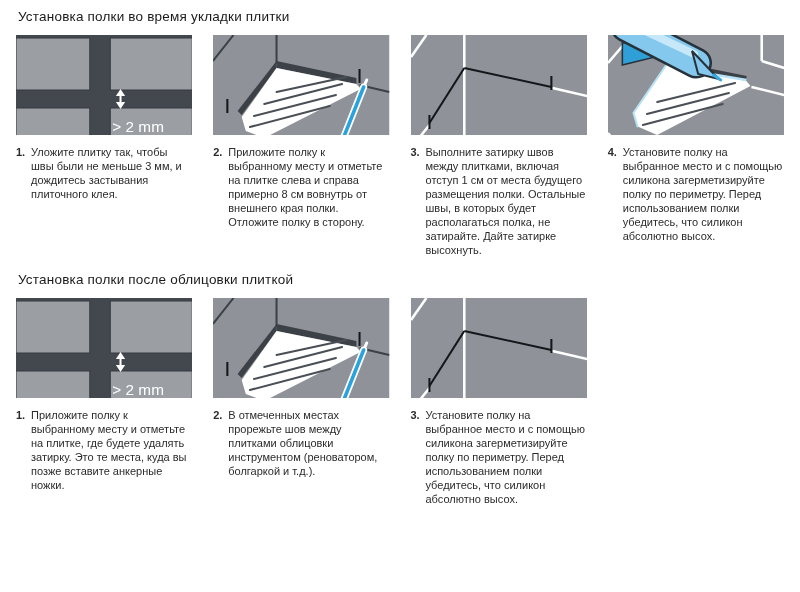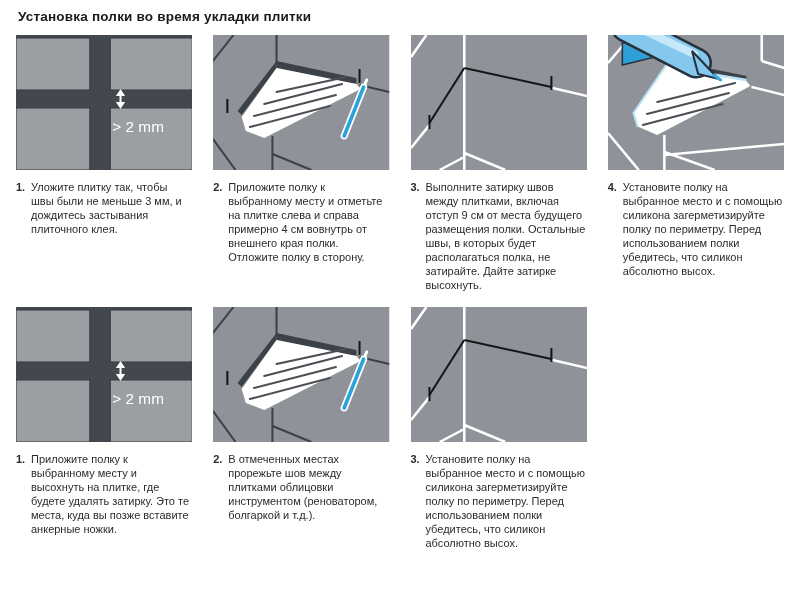--- a/index.html
+++ b/index.html
@@ -5,30 +5,30 @@
   * { box-sizing: border-box; }
   html, body { margin: 0; padding: 0; }
   body {
     width: 800px; height: 592px;
     background: #ffffff;
     font-family: "Liberation Sans", sans-serif;
     overflow: hidden;
   }
   .page { padding: 9px 16px 0 16px; }
   h2.section-title {
-    font-size: 13.5px; font-weight: 700; color: #1a1a1a;
+    font-size: 13.5px; font-weight: 400; color: #1a1a1a;
     margin: 0 0 11px 2px; letter-spacing: 0.2px;
   }
   .guide-section + .guide-section { margin-top: 15px; }
   .steps {
     display: grid;
     grid-template-columns: repeat(4, 1fr);
     column-gap: 21px;
   }
-  .figure { height: 135px; overflow: hidden; }
+  .figure { height: 100px; overflow: hidden; }
   .figure svg { display: block; width: 100%; height: 135px; }
   .caption {
     display: flex; margin: 10px 0 0 0;
     font-size: 11px; line-height: 14px; color: #2b2b2b;
   }
   .num { font-weight: 700; width: 15px; flex: none; }
   .txt { flex: 1; }
   .svg-label {
     font-family: "Liberation Sans", sans-serif;
     font-size: 15px; font-weight: 500; fill: #ffffff;
@@ -94,21 +94,21 @@
             <path d="M143 34 V48" stroke="#15181a" stroke-width="2"></path>
             <path d="M150 45 L144 59" stroke="#ffffff" stroke-width="3" stroke-linecap="round"></path>
             <g>
               <path d="M147 52 L128 101" stroke="#ffffff" stroke-width="7" stroke-linecap="round"></path>
               <path d="M147 52 L128 101" stroke="#29a3dd" stroke-width="3.5" stroke-linecap="round"></path>
             </g>
           </svg>
         </div>
         <p class="caption">
           <span class="num">2.</span>
-          <span class="txt">Приложите полку к выбранному месту и отметьте на плитке слева и справа примерно 4 см вовнутрь от внешнего края полки. Отложите полку в сторону.</span>
+          <span class="txt">Приложите полку к выбранному месту и отметьте на плитке слева и справа примерно 8 см вовнутрь от внешнего края полки. Отложите полку в сторону.</span>
         </p>
       </div>
 
       <div class="step">
         <div class="figure">
           <svg viewBox="0 0 172 135" preserveAspectRatio="none">
             <rect width="172" height="135" fill="#8f9399"></rect>
             <g stroke="#ffffff" stroke-width="2.5" fill="none">
               <path d="M52 0 V135"></path>
               <path d="M15 0 L0 22"></path>
@@ -120,21 +120,21 @@
             <g stroke="#14171a" stroke-width="2" fill="none">
               <path d="M52 33 L18 88"></path>
               <path d="M18 80 V94"></path>
               <path d="M52 33 L137 52"></path>
               <path d="M137 41 V55"></path>
             </g>
           </svg>
         </div>
         <p class="caption">
           <span class="num">3.</span>
-          <span class="txt">Выполните затирку швов между плитками, включая отступ 9 см от места будущего размещения полки. Остальные швы, в которых будет располагаться полка, не затирайте. Дайте затирке высохнуть.</span>
+          <span class="txt">Выполните затирку швов между плитками, включая отступ 1 см от места будущего размещения полки. Остальные швы, в которых будет располагаться полка, не затирайте. Дайте затирке высохнуть.</span>
         </p>
       </div>
 
       <div class="step">
         <div class="figure">
           <svg viewBox="0 0 172 135" preserveAspectRatio="none">
             <rect width="172" height="135" fill="#8f9399"></rect>
             <g stroke="#ffffff" stroke-width="2.5" fill="none">
               <path d="M20 4 L0 28"></path>
               <path d="M0 98 L30 135"></path>
@@ -167,20 +167,21 @@
         <p class="caption">
           <span class="num">4.</span>
           <span class="txt">Установите полку на выбранное место и с помощью силикона загерметизируйте полку по периметру. Перед использованием полки убедитесь, что силикон абсолютно высох.</span>
         </p>
       </div>
 
     </div>
   </section>
 
   <section class="guide-section">
+    <h2 class="section-title">Установка полки после облицовки плиткой</h2>
     <div class="steps">
 
       <div class="step">
         <div class="figure">
           <svg viewBox="0 0 172 135" preserveAspectRatio="none">
             <rect width="172" height="135" fill="#43484e"></rect>
             <g stroke="#363b41" stroke-width="1" fill="#9b9fa4">
               <rect x="0" y="3" width="72" height="52"></rect>
               <rect x="92" y="3" width="80" height="52"></rect>
               <rect x="0" y="73" width="72" height="62"></rect>
@@ -189,21 +190,21 @@
             <g>
               <line x1="102" y1="60" x2="102" y2="68" stroke="#fff" stroke-width="2"></line>
               <polygon points="102,54 97.5,61 106.5,61" fill="#fff"></polygon>
               <polygon points="102,74 97.5,67 106.5,67" fill="#fff"></polygon>
             </g>
             <text class="svg-label" x="94" y="97">&gt; 2 mm</text>
           </svg>
         </div>
         <p class="caption">
           <span class="num">1.</span>
-          <span class="txt">Приложите полку к выбранному месту и высохнуть на плитке, где будете удалять затирку. Это те места, куда вы позже вставите анкерные ножки.</span>
+          <span class="txt">Приложите полку к выбранному месту и отметьте на плитке, где будете удалять затирку. Это те места, куда вы позже вставите анкерные ножки.</span>
         </p>
       </div>
 
       <div class="step">
         <div class="figure">
           <svg viewBox="0 0 172 135" preserveAspectRatio="none">
             <rect width="172" height="135" fill="#8f9399"></rect>
             <g stroke="#3c4147" stroke-width="2" fill="none">
               <path d="M62 0 V29"></path>
               <path d="M20 0 L0 26"></path>

